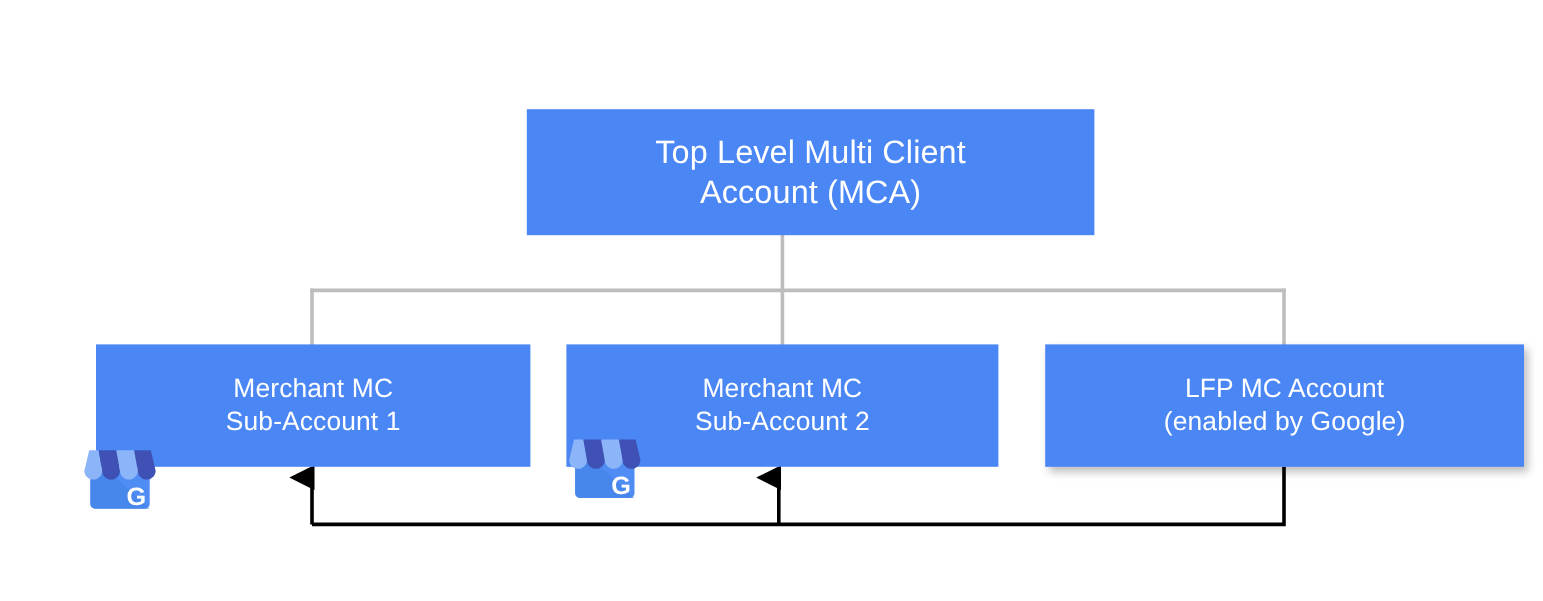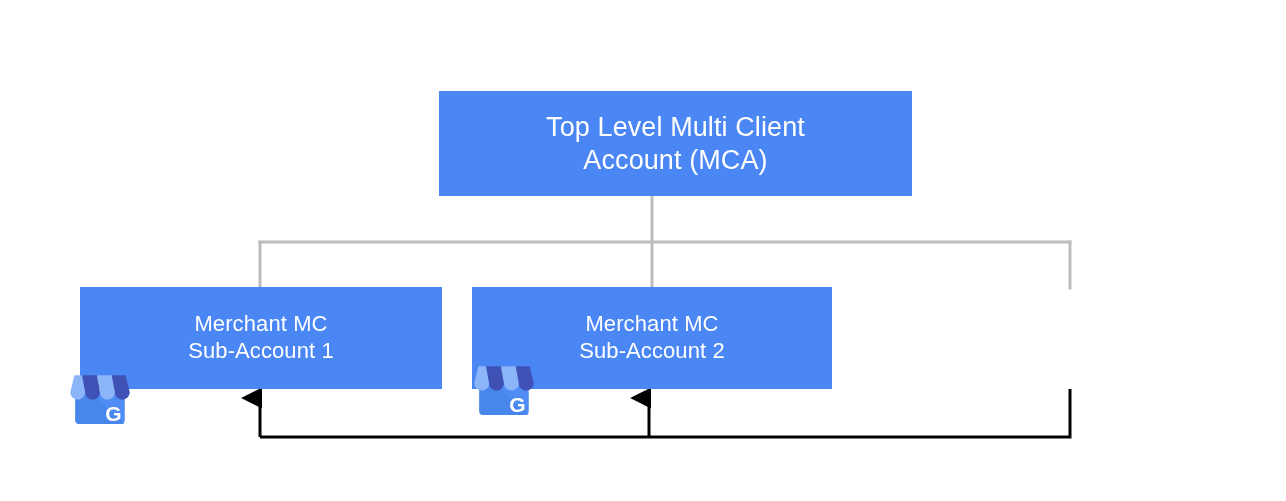--- a/index.html
+++ b/index.html
@@ -124,20 +124,24 @@
   <div class="node" id="node-sub1">
     <span class="node-label">Merchant MC
 Sub-Account 1</span>
   </div>
 
   <div class="node" id="node-sub2">
     <span class="node-label">Merchant MC
 Sub-Account 2</span>
   </div>
 
+  <div class="node" id="node-lfp">
+    <span class="node-label">LFP MC Account
+(enabled by Google)</span>
+  </div>
 
   <svg class="gmb-icon" id="gmb-icon-1" viewBox="0 0 48 48" width="72" height="72">
     <path d="M7.5 19.5 h33 v18.5 a2.6 2.6 0 0 1 -2.6 2.6 h-27.8 a2.6 2.6 0 0 1 -2.6 -2.6 z" fill="#4f8df5"></path>
     <path d="M7.5 19.5 h10 L40.5 40.6 h-30.4 a2.6 2.6 0 0 1 -2.6 -2.6 z" fill="#4281e0" opacity="0.55"></path>
     <path d="M4.2 19.5 c0 2.7 2.2 4.9 4.95 4.9 s4.95 -2.2 4.95 -4.9 L12.1 8.2 H6.9 z" fill="#8cb4f8"></path>
     <path d="M14.1 19.5 c0 2.7 2.2 4.9 4.95 4.9 s4.95 -2.2 4.95 -4.9 L22.6 8.2 h-10.5 z" fill="#3f51b5"></path>
     <path d="M24 19.5 c0 2.7 2.2 4.9 4.95 4.9 s4.95 -2.2 4.95 -4.9 L32.4 8.2 h-10.5 z" fill="#8cb4f8"></path>
     <path d="M33.9 19.5 c0 2.7 2.2 4.9 4.95 4.9 s4.95 -2.2 4.95 -4.9 L41.1 8.2 h-9.3 z" fill="#3f51b5"></path>
     <text x="33" y="38.5" text-anchor="middle" font-family="'Liberation Sans', sans-serif" font-size="14" font-weight="bold" fill="#ffffff">G</text>
   </svg>

